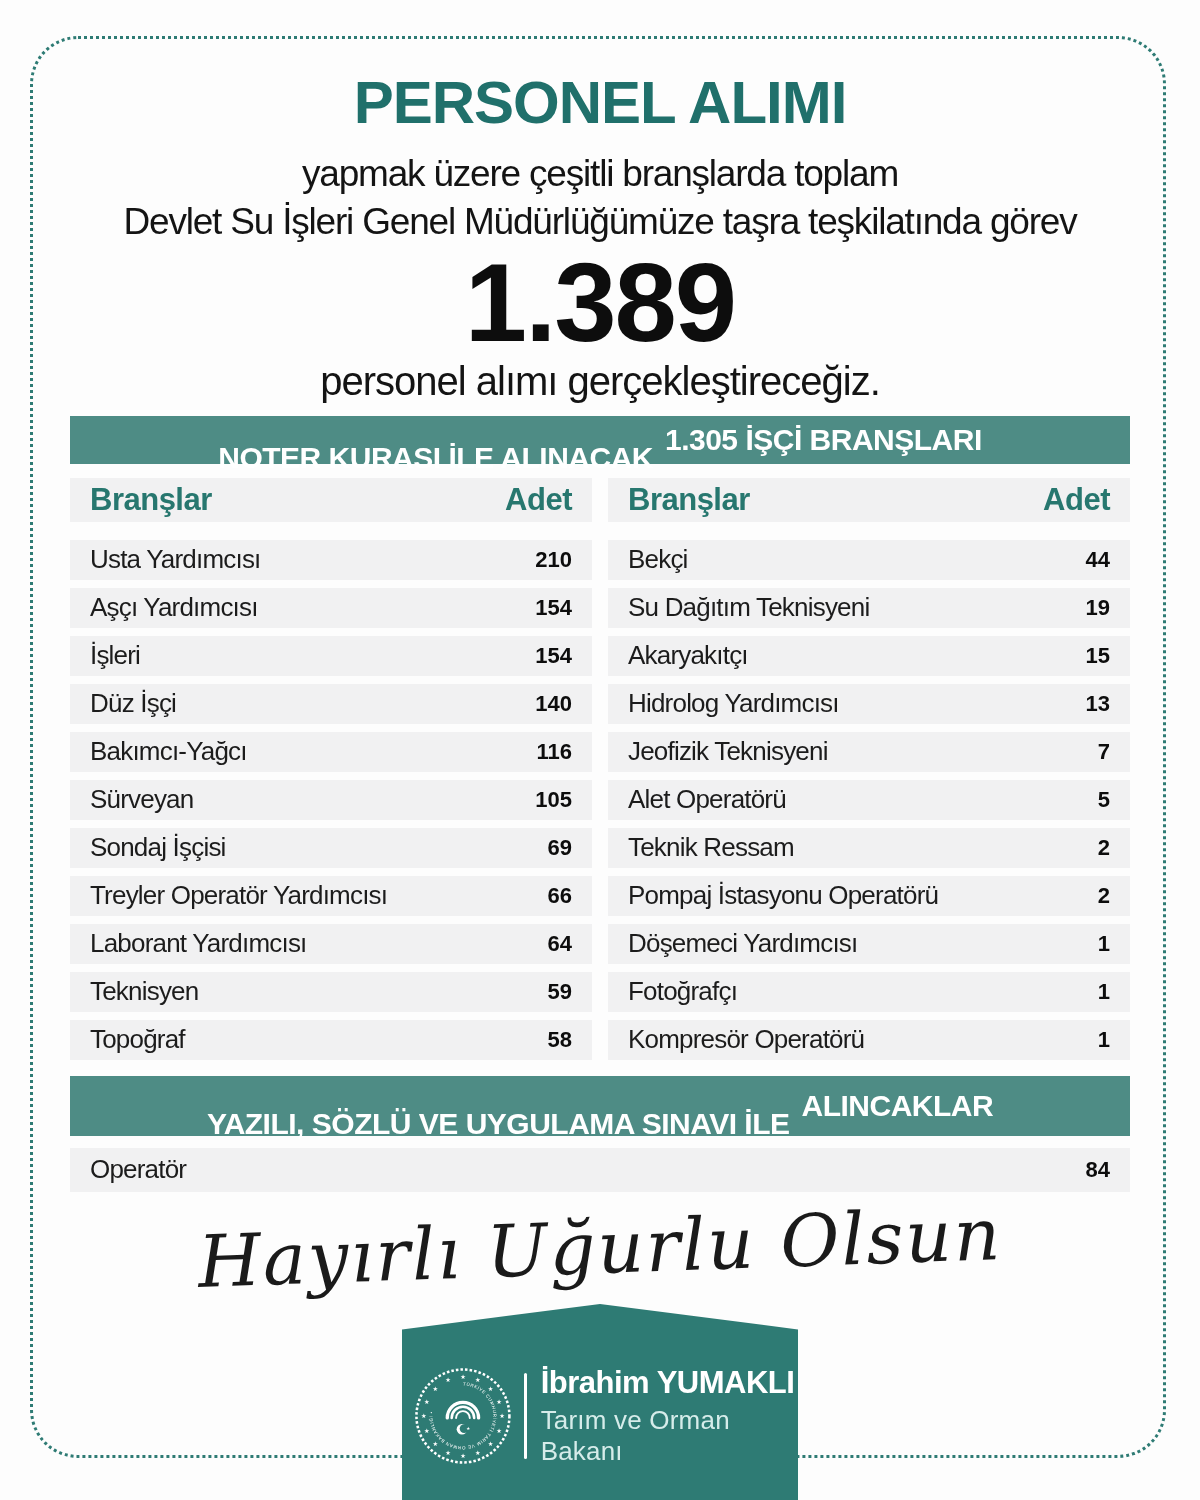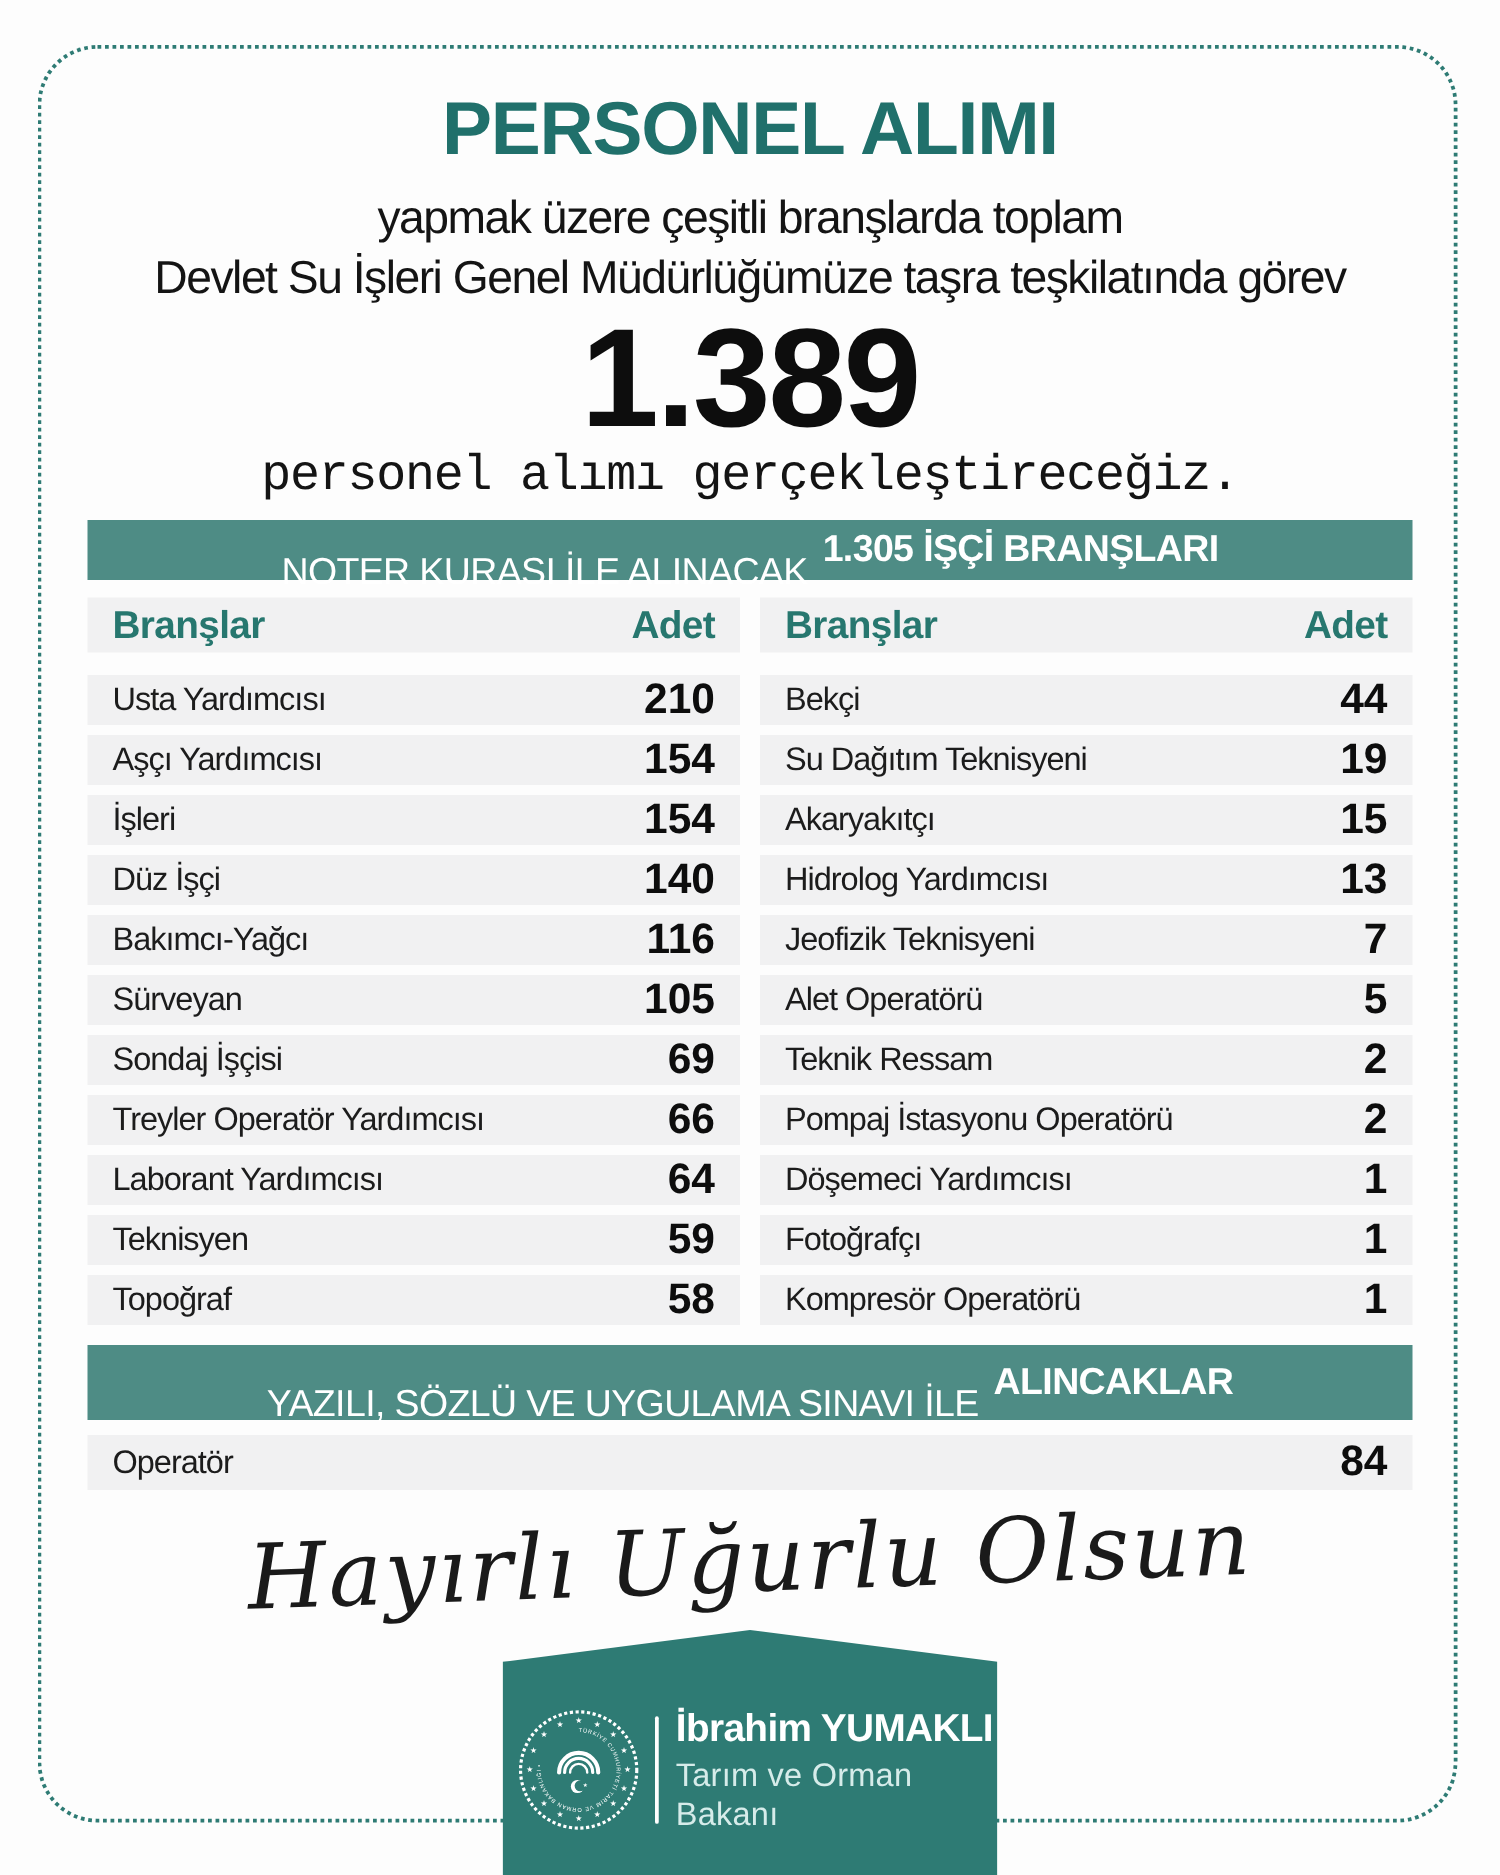--- a/index.html
+++ b/index.html
@@ -29,46 +29,46 @@
     line-height:1.3;font-weight:400;
   }
   .intro div{white-space:nowrap;}
   .total{
     margin-top:4px;text-align:center;
     font-size:112px;font-weight:900;letter-spacing:-2px;
     color:#0d0d0d;line-height:0.95;
   }
   .caption{
     margin-top:2px;text-align:center;
-    font-size:40px;letter-spacing:-1px;color:#141414;font-weight:400;font-family:Liberation Mono, monospace;
+    font-size:40px;letter-spacing:-1px;color:#141414;font-weight:400;
   }
   .inner{width:1060px;margin:0 auto;}
   .banner{
     margin-top:12px;height:48px;background:#4e8c85;
     display:flex;align-items:center;justify-content:center;
     color:#ffffff;font-size:30px;letter-spacing:-0.5px;gap:12px;
   }
-  .banner .light{font-weight:400;margin-top:37px;}
+  .banner .light{font-weight:700;margin-top:37px;}
   .banner .bold{font-weight:800;}
   .cols{display:grid;grid-template-columns:1fr 1fr;column-gap:16px;}
   .hrow{
     background:#f1f1f2;height:44px;margin-top:14px;
     display:flex;align-items:center;justify-content:space-between;
     padding:0 20px;box-sizing:border-box;
   }
   .hrow span{font-size:31px;font-weight:800;color:#27776f;letter-spacing:-0.5px;}
   .rows-block{margin-top:18px;}
   .col .row{margin-bottom:8px;}
   .row{
     background:#f1f1f2;height:40px;
     display:flex;align-items:center;justify-content:space-between;
     padding:0 20px;box-sizing:border-box;
   }
   .row .branch{font-size:26px;font-weight:500;color:#1c1c1c;letter-spacing:-0.8px;white-space:nowrap;}
-  .row .count{font-size:34px;font-weight:800;color:#0d0d0d;}
+  .row .count{font-size:22px;font-weight:800;color:#0d0d0d;}
   .banner.exam{margin-top:8px;height:60px;}
   .row.wide{margin-top:12px;height:44px;}
   .signature{
     margin-top:14px;text-align:center;
     font-family:"DejaVu Serif", serif;font-style:italic;
     font-size:72px;color:#1a1a1a;letter-spacing:2px;
     transform:rotate(-2deg);
   }
   .badge{
     position:absolute;left:402px;top:1304px;width:396px;height:196px;

